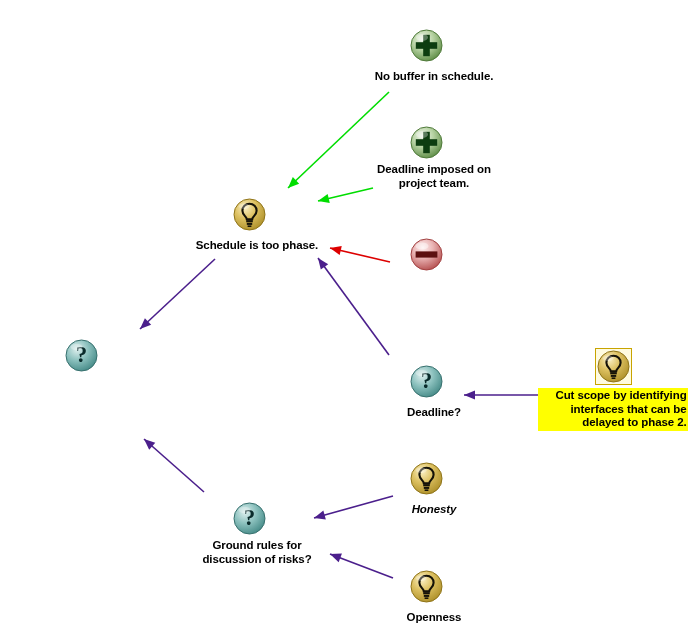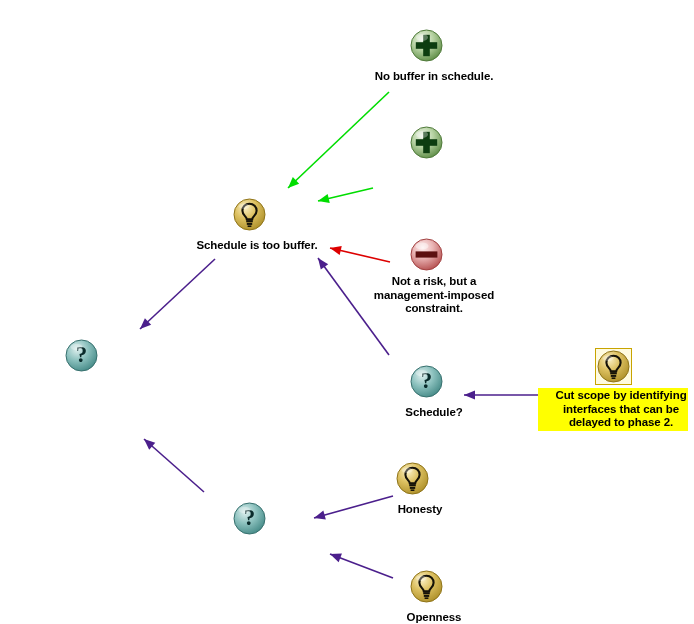--- a/index.html
+++ b/index.html
@@ -62,20 +62,21 @@
     display: inline-block;
     border: 1px solid #c8a400;
     background: #fffbe0;
     padding: 1px;
     line-height: 0;
   }
   .node.selected .node-label {
     background: #ffff00;
     color: #000000;
     box-shadow: 0 0 0 1px #ffff00;
+    text-align: right;
   }
 </style>
 </head>
 <body>
 
 <div id="canvas">
 
   <svg id="edge-layer" width="694" height="624" viewBox="0 0 694 624" xmlns="http://www.w3.org/2000/svg">
       <g>
         <line x1="389" y1="92" x2="288" y2="188" stroke="#00dd00" stroke-width="1.6"></line>
@@ -134,50 +135,49 @@
         <radialGradient id="g_plus" cx="38%" cy="30%" r="75%">
           <stop offset="0%" stop-color="#f2f7ee"></stop>
           <stop offset="45%" stop-color="#b7d3a3"></stop>
           <stop offset="100%" stop-color="#5c8b44"></stop>
         </radialGradient>
       </defs>
       <circle cx="16.5" cy="16.5" r="15.5" fill="url(#g_plus)" stroke="#4f7a3a" stroke-width="1"></circle>
       <rect x="13.2" y="5.8" width="6.6" height="21.4" fill="#0d3d10"></rect>
       <rect x="5.8" y="13.2" width="21.4" height="6.6" fill="#0d3d10"></rect>
       <ellipse cx="12" cy="8.5" rx="6" ry="3.4" fill="#ffffff" opacity="0.32"></ellipse>
-    </svg></div></div>
+    </svg></div><div class="node-label medium">Deadline imposed on
+project team.</div></div>
       <div class="node" style="left: 249px; top: 198px;"><div class="node-icon-wrap"><svg class="node-icon" width="33" height="33" viewBox="0 0 33 33" xmlns="http://www.w3.org/2000/svg">
     <defs>
       <radialGradient id="g_bulb" cx="36%" cy="28%" r="82%">
         <stop offset="0%" stop-color="#fbf0c4"></stop>
         <stop offset="42%" stop-color="#ddc162"></stop>
         <stop offset="100%" stop-color="#a88a22"></stop>
       </radialGradient>
     </defs>
     <circle cx="16.5" cy="16.5" r="15.5" fill="url(#g_bulb)" stroke="#8e7318" stroke-width="1"></circle>
     <path d="M16.5 5.8c-4.1 0-7.1 3.1-7.1 6.9 0 2.7 1.5 4.3 2.8 5.7 0.9 1 1.5 1.7 1.6 2.9h5.4c0.1-1.2 0.7-1.9 1.6-2.9 1.3-1.4 2.8-3.0 2.8-5.7 0-3.8-3.0-6.9-7.1-6.9z" fill="none" stroke="#151208" stroke-width="2.1"></path>
     <rect x="13.2" y="22.1" width="6.6" height="2.2" fill="#151208"></rect>
     <rect x="13.8" y="24.9" width="5.4" height="2.0" fill="#151208"></rect>
     <rect x="14.6" y="27.4" width="3.8" height="1.6" fill="#151208"></rect>
     <ellipse cx="11.2" cy="8.2" rx="5.4" ry="2.8" fill="#ffffff" opacity="0.30"></ellipse>
-  </svg></div><div class="node-label medium">Schedule is too buffer.</div></div>
+  </svg></div><div class="node-label medium">Schedule is too phase.</div></div>
       <div class="node" style="left: 426px; top: 238px;"><div class="node-icon-wrap"><svg class="node-icon" width="33" height="33" viewBox="0 0 33 33" xmlns="http://www.w3.org/2000/svg">
       <defs>
         <radialGradient id="g_minus" cx="38%" cy="28%" r="78%">
           <stop offset="0%" stop-color="#fdeeee"></stop>
           <stop offset="42%" stop-color="#eab5b5"></stop>
           <stop offset="100%" stop-color="#b24a4a"></stop>
         </radialGradient>
       </defs>
       <circle cx="16.5" cy="16.5" r="15.5" fill="url(#g_minus)" stroke="#a14040" stroke-width="1"></circle>
       <rect x="5.6" y="13.4" width="21.8" height="6.2" fill="#5c1010"></rect>
       <ellipse cx="12" cy="8" rx="6.5" ry="3.6" fill="#ffffff" opacity="0.42"></ellipse>
-    </svg></div><div class="node-label medium">Not a risk, but a
-management-imposed
-constraint.</div></div>
+    </svg></div></div>
       <div class="node" style="left: 81px; top: 339px;"><div class="node-icon-wrap"><svg class="node-icon" width="33" height="33" viewBox="0 0 33 33" xmlns="http://www.w3.org/2000/svg">
       <defs>
         <radialGradient id="g_question" cx="36%" cy="30%" r="80%">
           <stop offset="0%" stop-color="#dff0ef"></stop>
           <stop offset="45%" stop-color="#8cc1be"></stop>
           <stop offset="100%" stop-color="#3c8380"></stop>
         </radialGradient>
       </defs>
       <circle cx="16.5" cy="16.5" r="15.5" fill="url(#g_question)" stroke="#37706e" stroke-width="1"></circle>
       <text x="16.5" y="23.2" text-anchor="middle" font-family="Liberation Serif, serif" font-size="23" font-weight="bold" fill="#0a2b2b">?</text>
@@ -187,39 +187,39 @@
       <defs>
         <radialGradient id="g_question" cx="36%" cy="30%" r="80%">
           <stop offset="0%" stop-color="#dff0ef"></stop>
           <stop offset="45%" stop-color="#8cc1be"></stop>
           <stop offset="100%" stop-color="#3c8380"></stop>
         </radialGradient>
       </defs>
       <circle cx="16.5" cy="16.5" r="15.5" fill="url(#g_question)" stroke="#37706e" stroke-width="1"></circle>
       <text x="16.5" y="23.2" text-anchor="middle" font-family="Liberation Serif, serif" font-size="23" font-weight="bold" fill="#0a2b2b">?</text>
       <ellipse cx="11.5" cy="8" rx="6" ry="3.2" fill="#ffffff" opacity="0.30"></ellipse>
-    </svg></div><div class="node-label medium">Schedule?</div></div>
+    </svg></div><div class="node-label medium">Deadline?</div></div>
       <div class="node selected" style="left: 613px; top: 348px;"><div class="node-icon-wrap"><span class="sel-box"><svg class="node-icon" width="33" height="33" viewBox="0 0 33 33" xmlns="http://www.w3.org/2000/svg">
     <defs>
       <radialGradient id="g_bulb" cx="36%" cy="28%" r="82%">
         <stop offset="0%" stop-color="#fbf0c4"></stop>
         <stop offset="42%" stop-color="#ddc162"></stop>
         <stop offset="100%" stop-color="#a88a22"></stop>
       </radialGradient>
     </defs>
     <circle cx="16.5" cy="16.5" r="15.5" fill="url(#g_bulb)" stroke="#8e7318" stroke-width="1"></circle>
     <path d="M16.5 5.8c-4.1 0-7.1 3.1-7.1 6.9 0 2.7 1.5 4.3 2.8 5.7 0.9 1 1.5 1.7 1.6 2.9h5.4c0.1-1.2 0.7-1.9 1.6-2.9 1.3-1.4 2.8-3.0 2.8-5.7 0-3.8-3.0-6.9-7.1-6.9z" fill="none" stroke="#151208" stroke-width="2.1"></path>
     <rect x="13.2" y="22.1" width="6.6" height="2.2" fill="#151208"></rect>
     <rect x="13.8" y="24.9" width="5.4" height="2.0" fill="#151208"></rect>
     <rect x="14.6" y="27.4" width="3.8" height="1.6" fill="#151208"></rect>
     <ellipse cx="11.2" cy="8.2" rx="5.4" ry="2.8" fill="#ffffff" opacity="0.30"></ellipse>
   </svg></span></div><div class="node-label medium">Cut scope by identifying
 interfaces that can be
 delayed to phase 2.</div></div>
-      <div class="node" style="left: 412px; top: 462px;"><div class="node-icon-wrap"><svg class="node-icon" width="33" height="33" viewBox="0 0 33 33" xmlns="http://www.w3.org/2000/svg">
+      <div class="node" style="left: 426px; top: 462px; font-style: italic;"><div class="node-icon-wrap"><svg class="node-icon" width="33" height="33" viewBox="0 0 33 33" xmlns="http://www.w3.org/2000/svg">
     <defs>
       <radialGradient id="g_bulb" cx="36%" cy="28%" r="82%">
         <stop offset="0%" stop-color="#fbf0c4"></stop>
         <stop offset="42%" stop-color="#ddc162"></stop>
         <stop offset="100%" stop-color="#a88a22"></stop>
       </radialGradient>
     </defs>
     <circle cx="16.5" cy="16.5" r="15.5" fill="url(#g_bulb)" stroke="#8e7318" stroke-width="1"></circle>
     <path d="M16.5 5.8c-4.1 0-7.1 3.1-7.1 6.9 0 2.7 1.5 4.3 2.8 5.7 0.9 1 1.5 1.7 1.6 2.9h5.4c0.1-1.2 0.7-1.9 1.6-2.9 1.3-1.4 2.8-3.0 2.8-5.7 0-3.8-3.0-6.9-7.1-6.9z" fill="none" stroke="#151208" stroke-width="2.1"></path>
     <rect x="13.2" y="22.1" width="6.6" height="2.2" fill="#151208"></rect>
@@ -231,21 +231,22 @@
       <defs>
         <radialGradient id="g_question" cx="36%" cy="30%" r="80%">
           <stop offset="0%" stop-color="#dff0ef"></stop>
           <stop offset="45%" stop-color="#8cc1be"></stop>
           <stop offset="100%" stop-color="#3c8380"></stop>
         </radialGradient>
       </defs>
       <circle cx="16.5" cy="16.5" r="15.5" fill="url(#g_question)" stroke="#37706e" stroke-width="1"></circle>
       <text x="16.5" y="23.2" text-anchor="middle" font-family="Liberation Serif, serif" font-size="23" font-weight="bold" fill="#0a2b2b">?</text>
       <ellipse cx="11.5" cy="8" rx="6" ry="3.2" fill="#ffffff" opacity="0.30"></ellipse>
-    </svg></div></div>
+    </svg></div><div class="node-label medium">Ground rules for
+discussion of risks?</div></div>
       <div class="node" style="left: 426px; top: 570px;"><div class="node-icon-wrap"><svg class="node-icon" width="33" height="33" viewBox="0 0 33 33" xmlns="http://www.w3.org/2000/svg">
     <defs>
       <radialGradient id="g_bulb" cx="36%" cy="28%" r="82%">
         <stop offset="0%" stop-color="#fbf0c4"></stop>
         <stop offset="42%" stop-color="#ddc162"></stop>
         <stop offset="100%" stop-color="#a88a22"></stop>
       </radialGradient>
     </defs>
     <circle cx="16.5" cy="16.5" r="15.5" fill="url(#g_bulb)" stroke="#8e7318" stroke-width="1"></circle>
     <path d="M16.5 5.8c-4.1 0-7.1 3.1-7.1 6.9 0 2.7 1.5 4.3 2.8 5.7 0.9 1 1.5 1.7 1.6 2.9h5.4c0.1-1.2 0.7-1.9 1.6-2.9 1.3-1.4 2.8-3.0 2.8-5.7 0-3.8-3.0-6.9-7.1-6.9z" fill="none" stroke="#151208" stroke-width="2.1"></path>

